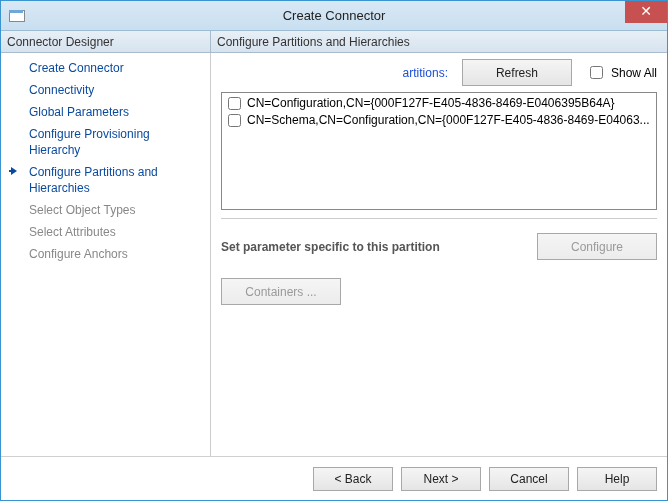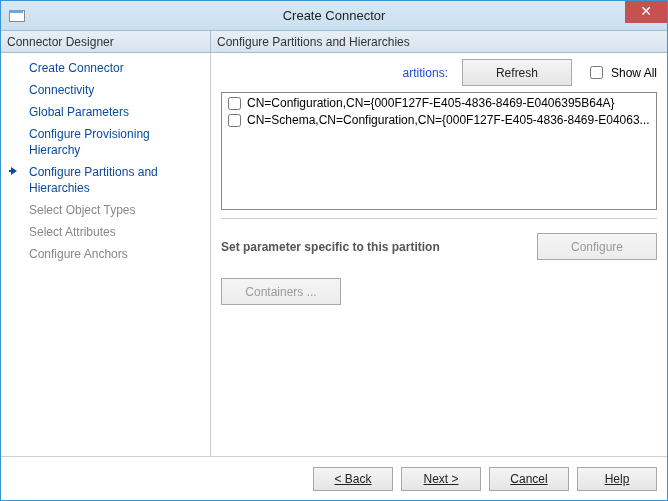--- a/index.html
+++ b/index.html
@@ -170,21 +170,21 @@
   .footer {
     height: 44px;
     border-top: 1px solid #d0d0d0;
     display: flex;
     align-items: center;
     justify-content: flex-end;
     gap: 8px;
     padding: 0 10px;
     background: #fff;
   }
-  .footer .btn { min-width: 80px; height: 24px; text-decoration: underline; }
+  .footer .btn { min-width: 80px; height: 24px; }
   input[type=checkbox] {
     width: 13px; height: 13px;
     accent-color: #222;
   }
 </style>
 </head>
 <body>
 
 <div class="window">
 

